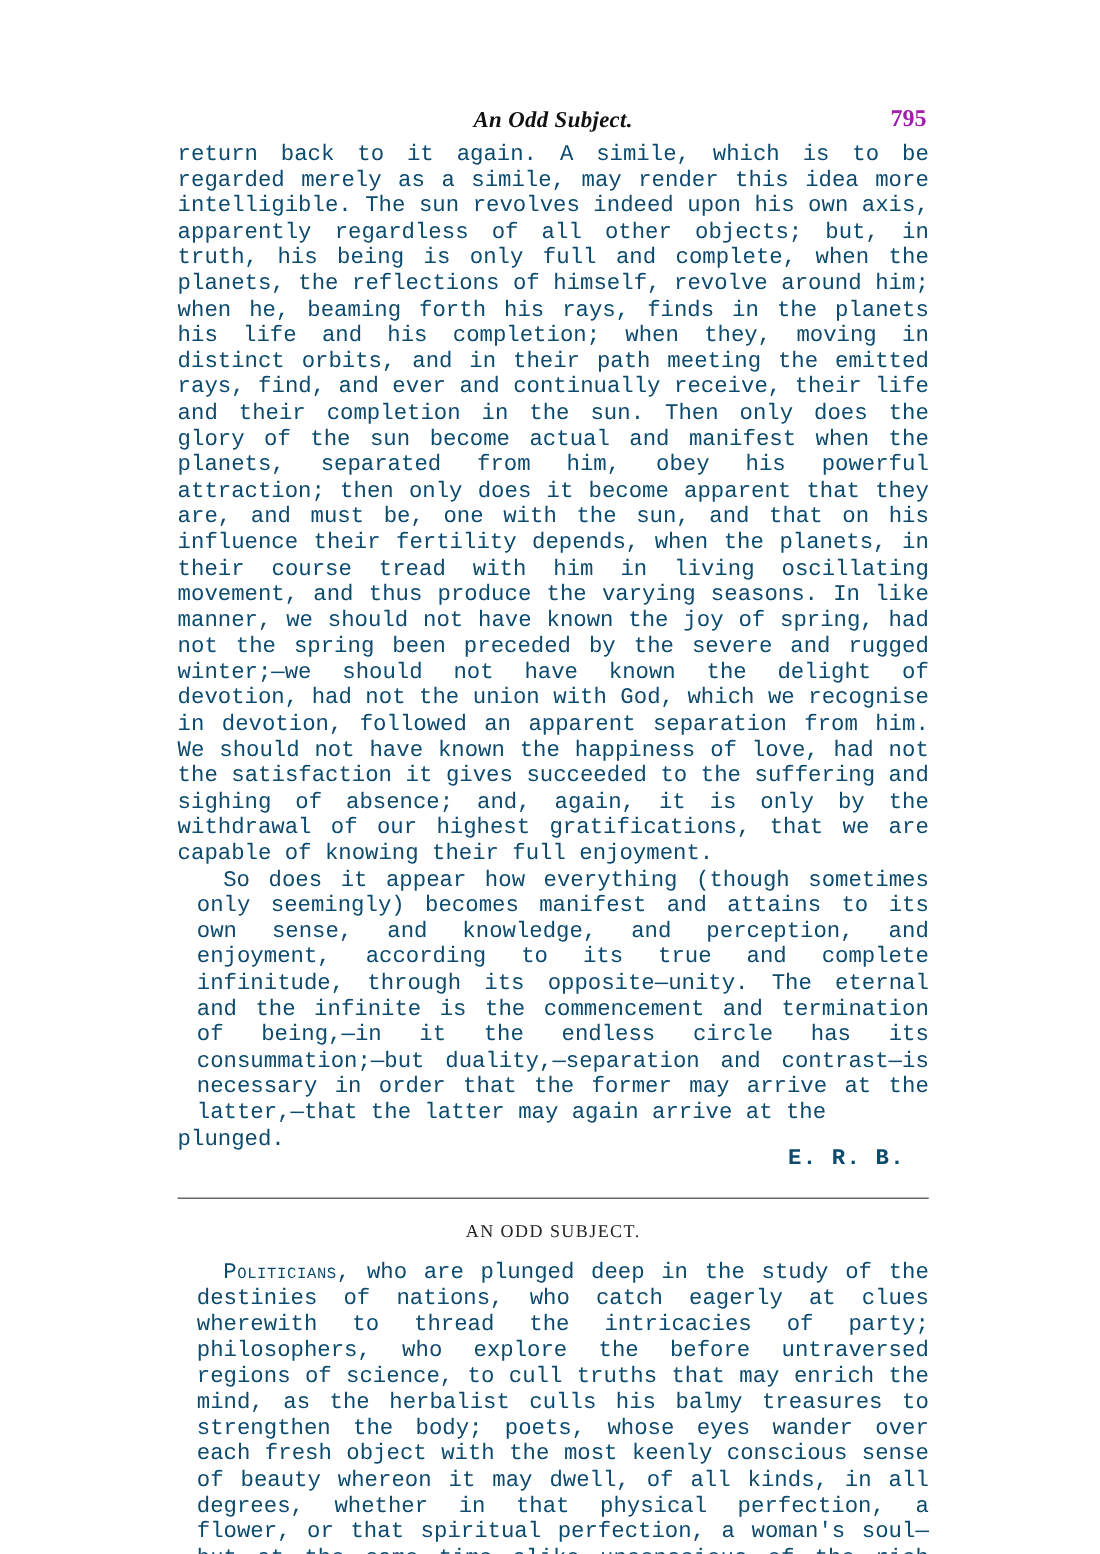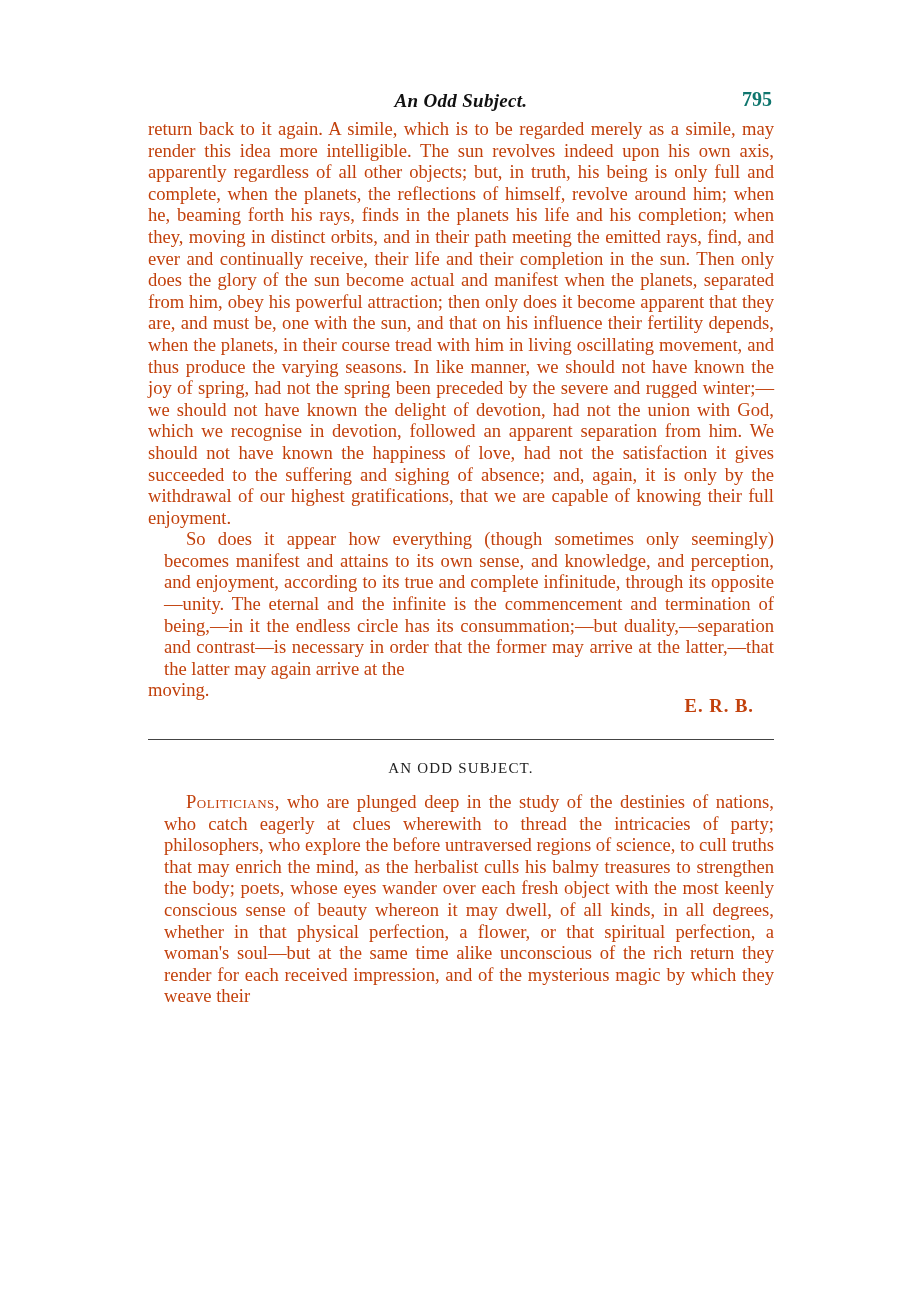--- a/index.html
+++ b/index.html
@@ -36,27 +36,28 @@
       font-size: 19px;
       letter-spacing: 0.3px;
       color: #111;
     }
     .page-number {
       position: absolute;
       right: 2px;
       top: 0px;
       font-weight: bold;
       font-size: 20px;
-      color: #0f766e;
+      color: #a21caf;
     }
     .body-text {
       font-size: 18.6px;
       line-height: 21.6px;
       text-align: justify;
-      color: #c2410c;
+      color: #0c4a6e;
+      font-family: Liberation Mono, monospace;
     }
     .body-text p {
       margin: 0;
     }
     .body-text p.cont {
       text-indent: 0;
     }
     .body-text p.indent {
       text-indent: 22px;
       margin-left: 16px;
@@ -101,21 +102,21 @@
 
   <div class="running-head">
     <div class="running-title">An Odd Subject.</div>
     <div class="page-number">795</div>
   </div>
 
   <div class="body-text">
     <p class="cont">return back to it again. A simile, which is to be regarded merely as a simile, may render this idea more intelligible. The sun revolves indeed upon his own axis, apparently regardless of all other objects; but, in truth, his being is only full and complete, when the planets, the reflections of himself, revolve around him; when he, beaming forth his rays, finds in the planets his life and his completion; when they, moving in distinct orbits, and in their path meeting the emitted rays, find, and ever and continually receive, their life and their completion in the sun. Then only does the glory of the sun become actual and manifest when the planets, separated from him, obey his powerful attraction; then only does it become apparent that they are, and must be, one with the sun, and that on his influence their fertility depends, when the planets, in their course tread with him in living oscillating movement, and thus produce the varying seasons. In like manner, we should not have known the joy of spring, had not the spring been preceded by the severe and rugged winter;—we should not have known the delight of devotion, had not the union with God, which we recognise in devotion, followed an apparent separation from him. We should not have known the happiness of love, had not the satisfaction it gives succeeded to the suffering and sighing of absence; and, again, it is only by the withdrawal of our highest gratifications, that we are capable of knowing their full enjoyment.</p>
     <p class="indent">So does it appear how everything (though sometimes only seemingly) becomes manifest and attains to its own sense, and knowledge, and perception, and enjoyment, according to its true and complete infinitude, through its opposite—unity. The eternal and the infinite is the commencement and termination of being,—in it the endless circle has its consummation;—but duality,—separation and contrast—is necessary in order that the former may arrive at the latter,—that the latter may again arrive at the</p>
     <div class="signature-line">
-      <span>moving.</span>
+      <span>plunged.</span>
       <span class="signature">E. R. B.</span>
     </div>
   </div>
 
   <div class="rule"></div>
 
   <div class="article-title">AN ODD SUBJECT.</div>
 
   <div class="body-text article-body">
     <p class="indent"><span class="smallcaps">Politicians</span><span>, who are plunged deep in the study of the destinies of nations, who catch eagerly at clues wherewith to thread the intricacies of party; philosophers, who explore the before untraversed regions of science, to cull truths that may enrich the mind, as the herbalist culls his balmy treasures to strengthen the body; poets, whose eyes wander over each fresh object with the most keenly conscious sense of beauty whereon it may dwell, of all kinds, in all degrees, whether in that physical perfection, a flower, or that spiritual perfection, a woman's soul—but at the same time alike unconscious of the rich return they render for each received impression, and of the mysterious magic by which they weave their</span></p>

